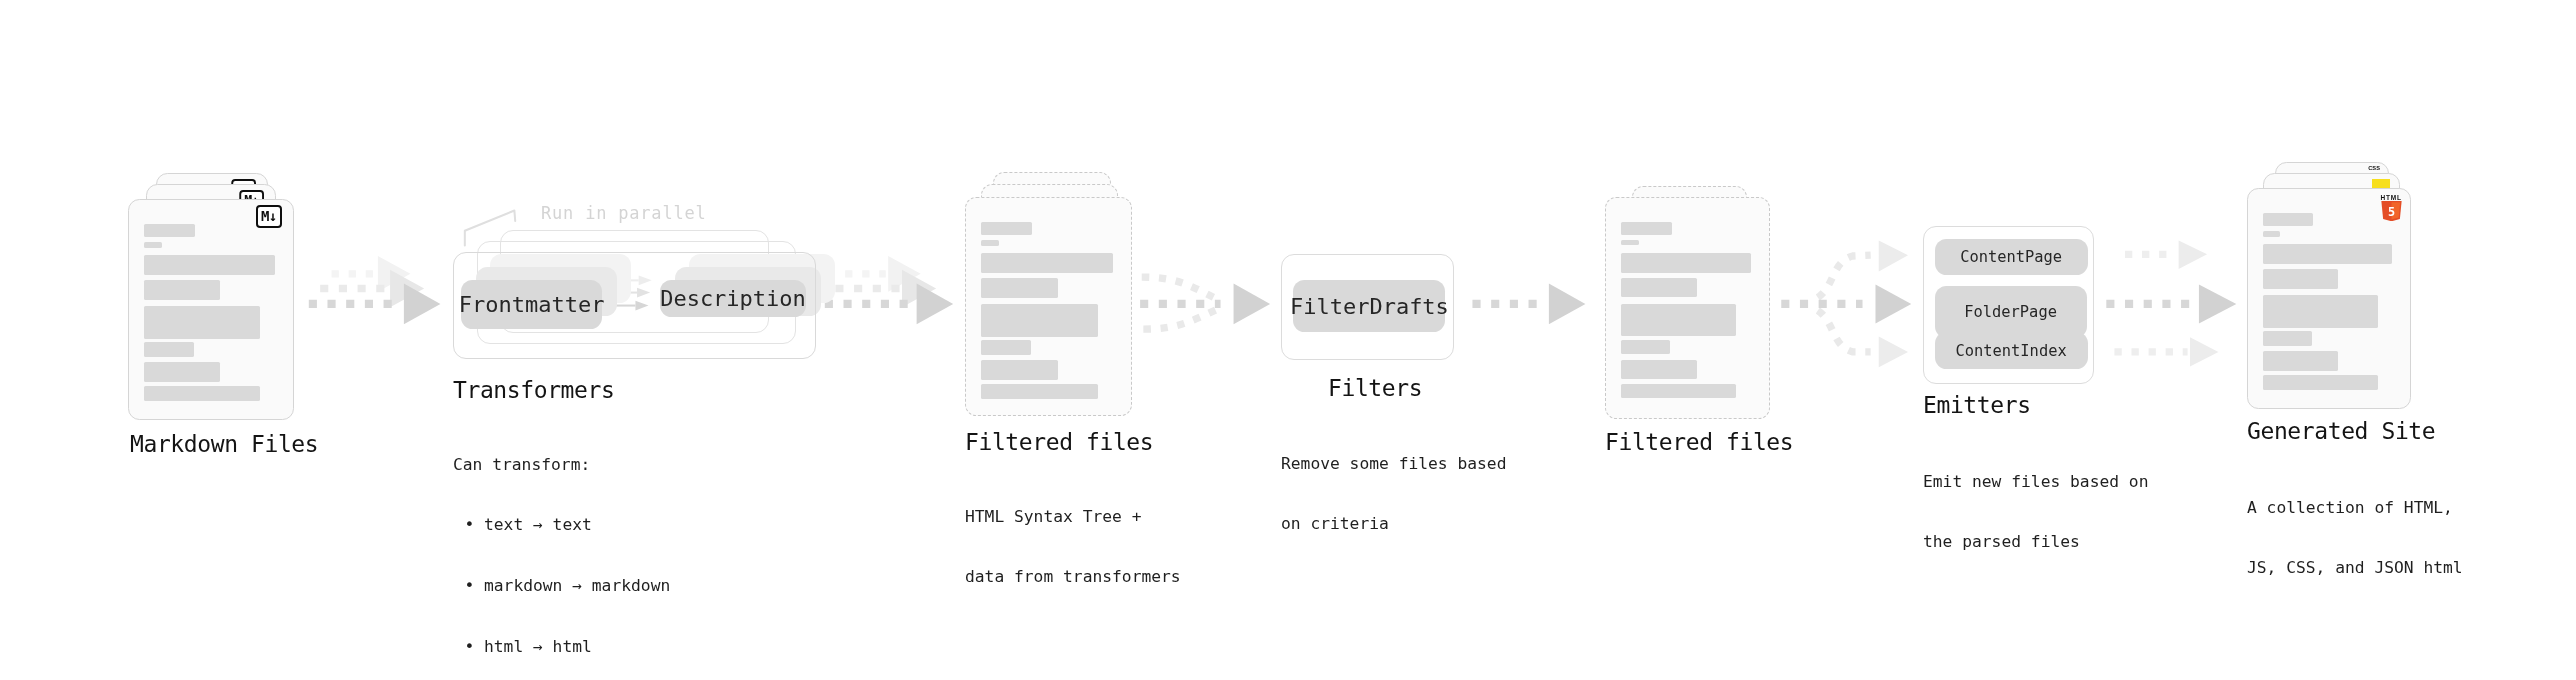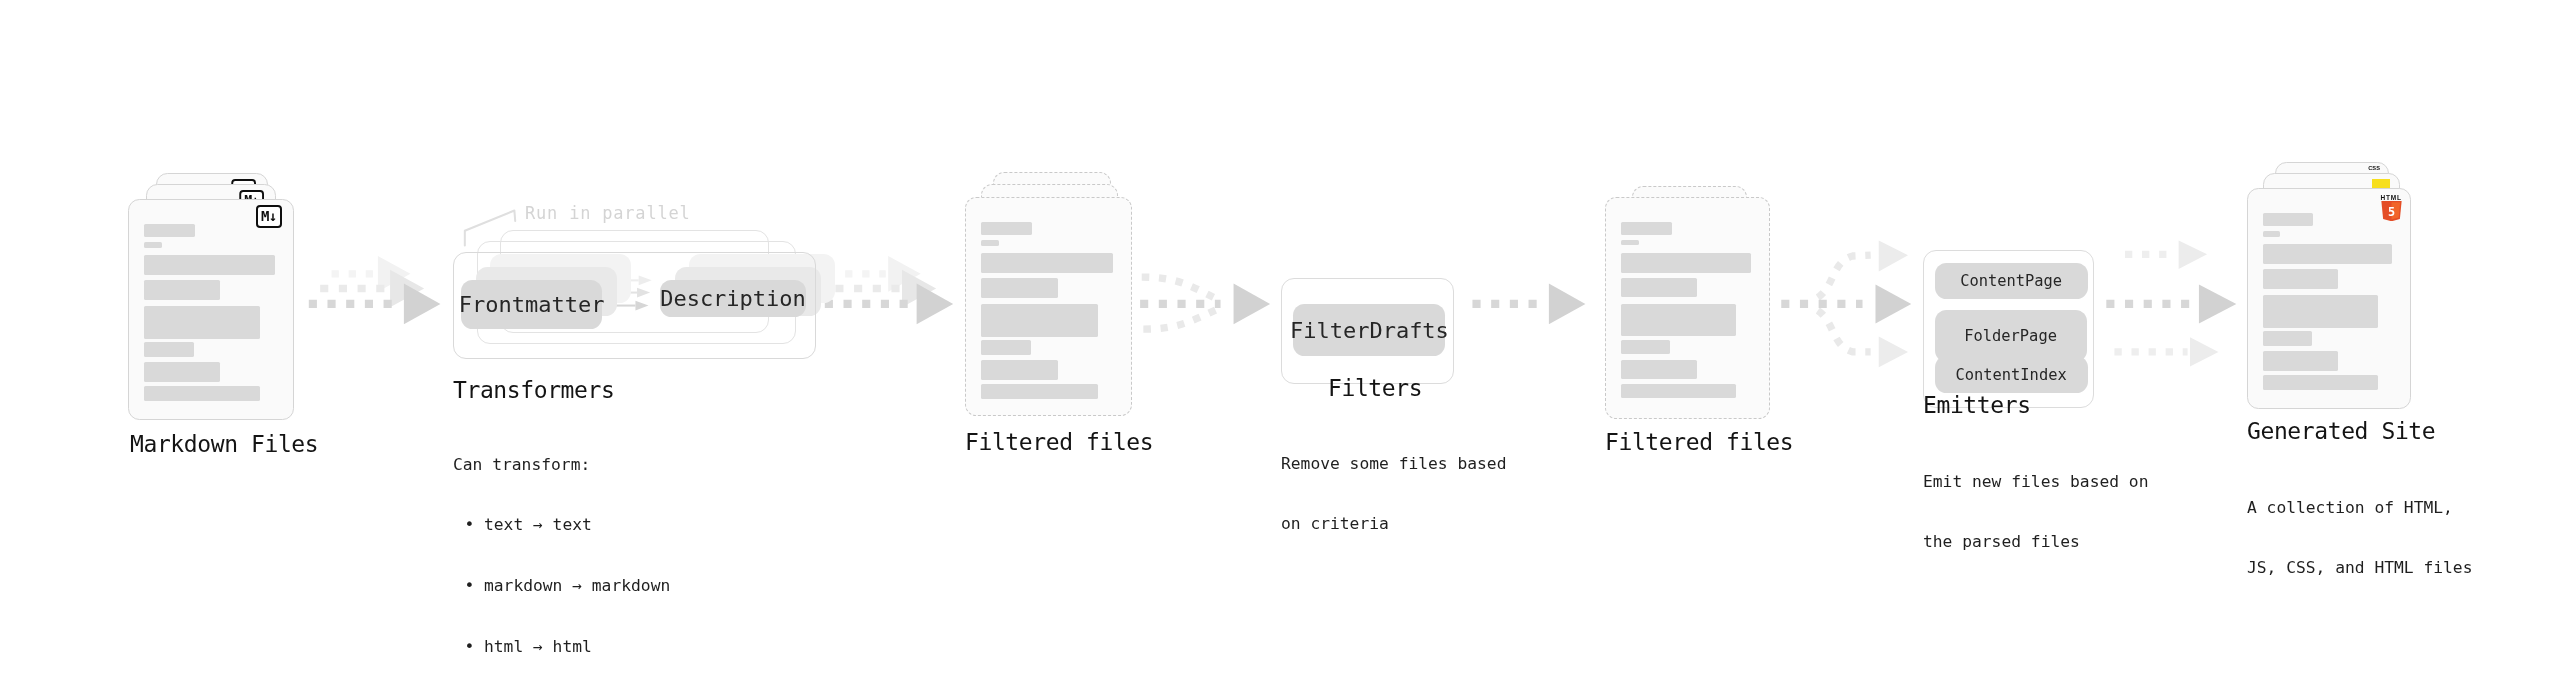--- a/index.html
+++ b/index.html
@@ -37,34 +37,34 @@
   .js-badge{position:absolute;top:5.7px;right:9.8px;width:18px;height:16.3px;background:var(--js-yellow);}
   .css-badge{position:absolute;top:2.4px;right:7.3px;width:14px;text-align:center;}
   .css-badge .css-txt{display:block;font-family:"Liberation Sans",sans-serif;
     font-size:5.7px;font-weight:700;color:#111;line-height:6.5px;}
   .css-badge .css-bar{display:block;height:2.4px;margin-top:0.8px;background:var(--css-blue);}
 
   
   .assembly{position:absolute;}
   .obox{position:absolute;border:1.6px solid #e3e3e3;border-radius:13px;background:transparent;box-sizing:border-box;}
   .obox.front{border-color:#d9d9d9;}
-  .panel{position:absolute;background:#fff;border:1.6px solid #dcdcdc;border-radius:13px;box-sizing:border-box;margin-top:24px;}
+  .panel{position:absolute;background:#fff;border:1.6px solid #dcdcdc;border-radius:13px;box-sizing:border-box;}
   .ghostbtn{position:absolute;border-radius:11.4px;}
   .ghostbtn.g1{background:#e9e9e9;}
   .ghostbtn.g2{background:#f3f3f3;}
   .pbtn{position:absolute;background:var(--chip-gray);border:none;border-radius:11.4px;
     display:flex;align-items:center;justify-content:center;
     font-family:"DejaVu Sans Mono","Liberation Mono",monospace;font-size:22px;color:#262626;
     white-space:nowrap;cursor:default;}
 
   
   .title{position:absolute;font-size:23px;font-weight:400;color:#141414;white-space:nowrap;letter-spacing:-0.4px;}
   .sub{position:absolute;font-size:16.3px;line-height:20.3px;color:#1f1f1f;white-space:pre;}
   .sub .indent{padding-left:11.4px;}
-  .annotation{position:absolute;font-size:17px;color:var(--muted-gray);white-space:nowrap;letter-spacing:0.8px;}
+  .annotation{position:absolute;font-size:17px;color:var(--muted-gray);white-space:nowrap;letter-spacing:0.8px;margin-left:16px;}
 </style>
 </head>
 <body>
 
 <div id="canvas">
 
   <svg id="arrows" width="2576" height="681" viewBox="0 0 3170 838">
 
     <g>
       <g>
@@ -194,20 +194,24 @@
           <div class="sbar" style="top: 55px; height: 20.3px; width: 98%;"></div>
           <div class="sbar" style="top: 80px; height: 19.5px; width: 57%;"></div>
           <div class="sbar" style="top: 106px; height: 32.5px; width: 87%;"></div>
           <div class="sbar" style="top: 142px; height: 14.6px; width: 37%;"></div>
           <div class="sbar" style="top: 162px; height: 19.5px; width: 57%;"></div>
           <div class="sbar" style="top: 186px; height: 14.6px; width: 87%;"></div>
         </div>
       </div>
   </div>
   <div class="title" style="left:965px;top:429px">Filtered files</div>
+  <div class="sub" style="left:965px;top:466px">
+    <div>HTML Syntax Tree +</div>
+    <div>data from transformers</div>
+  </div>
 
   <div class="panel" style="left:1281px;top:254px;width:173px;height:106px">
     <div class="pbtn" role="button" style="left:11.4px;top:25px;width:152px;height:52px">FilterDrafts</div>
   </div>
   <div class="title" style="left:1328px;top:375px">Filters</div>
   <div class="sub" style="left:1281px;top:413px">
     <div>Remove some files based</div>
     <div>on criteria</div>
   </div>
 
@@ -266,17 +270,17 @@
           <div class="sbar" style="top: 106px; height: 32.5px; width: 87%;"></div>
           <div class="sbar" style="top: 142px; height: 14.6px; width: 37%;"></div>
           <div class="sbar" style="top: 162px; height: 19.5px; width: 57%;"></div>
           <div class="sbar" style="top: 186px; height: 14.6px; width: 87%;"></div>
         </div>
       </div>
   </div>
   <div class="title" style="left:2247px;top:418px">Generated Site</div>
   <div class="sub" style="left:2247px;top:457px">
     <div>A collection of HTML,</div>
-    <div>JS, CSS, and HTML files</div>
+    <div>JS, CSS, and JSON html</div>
   </div>
 
 </div>
 
 
 </body></html>

